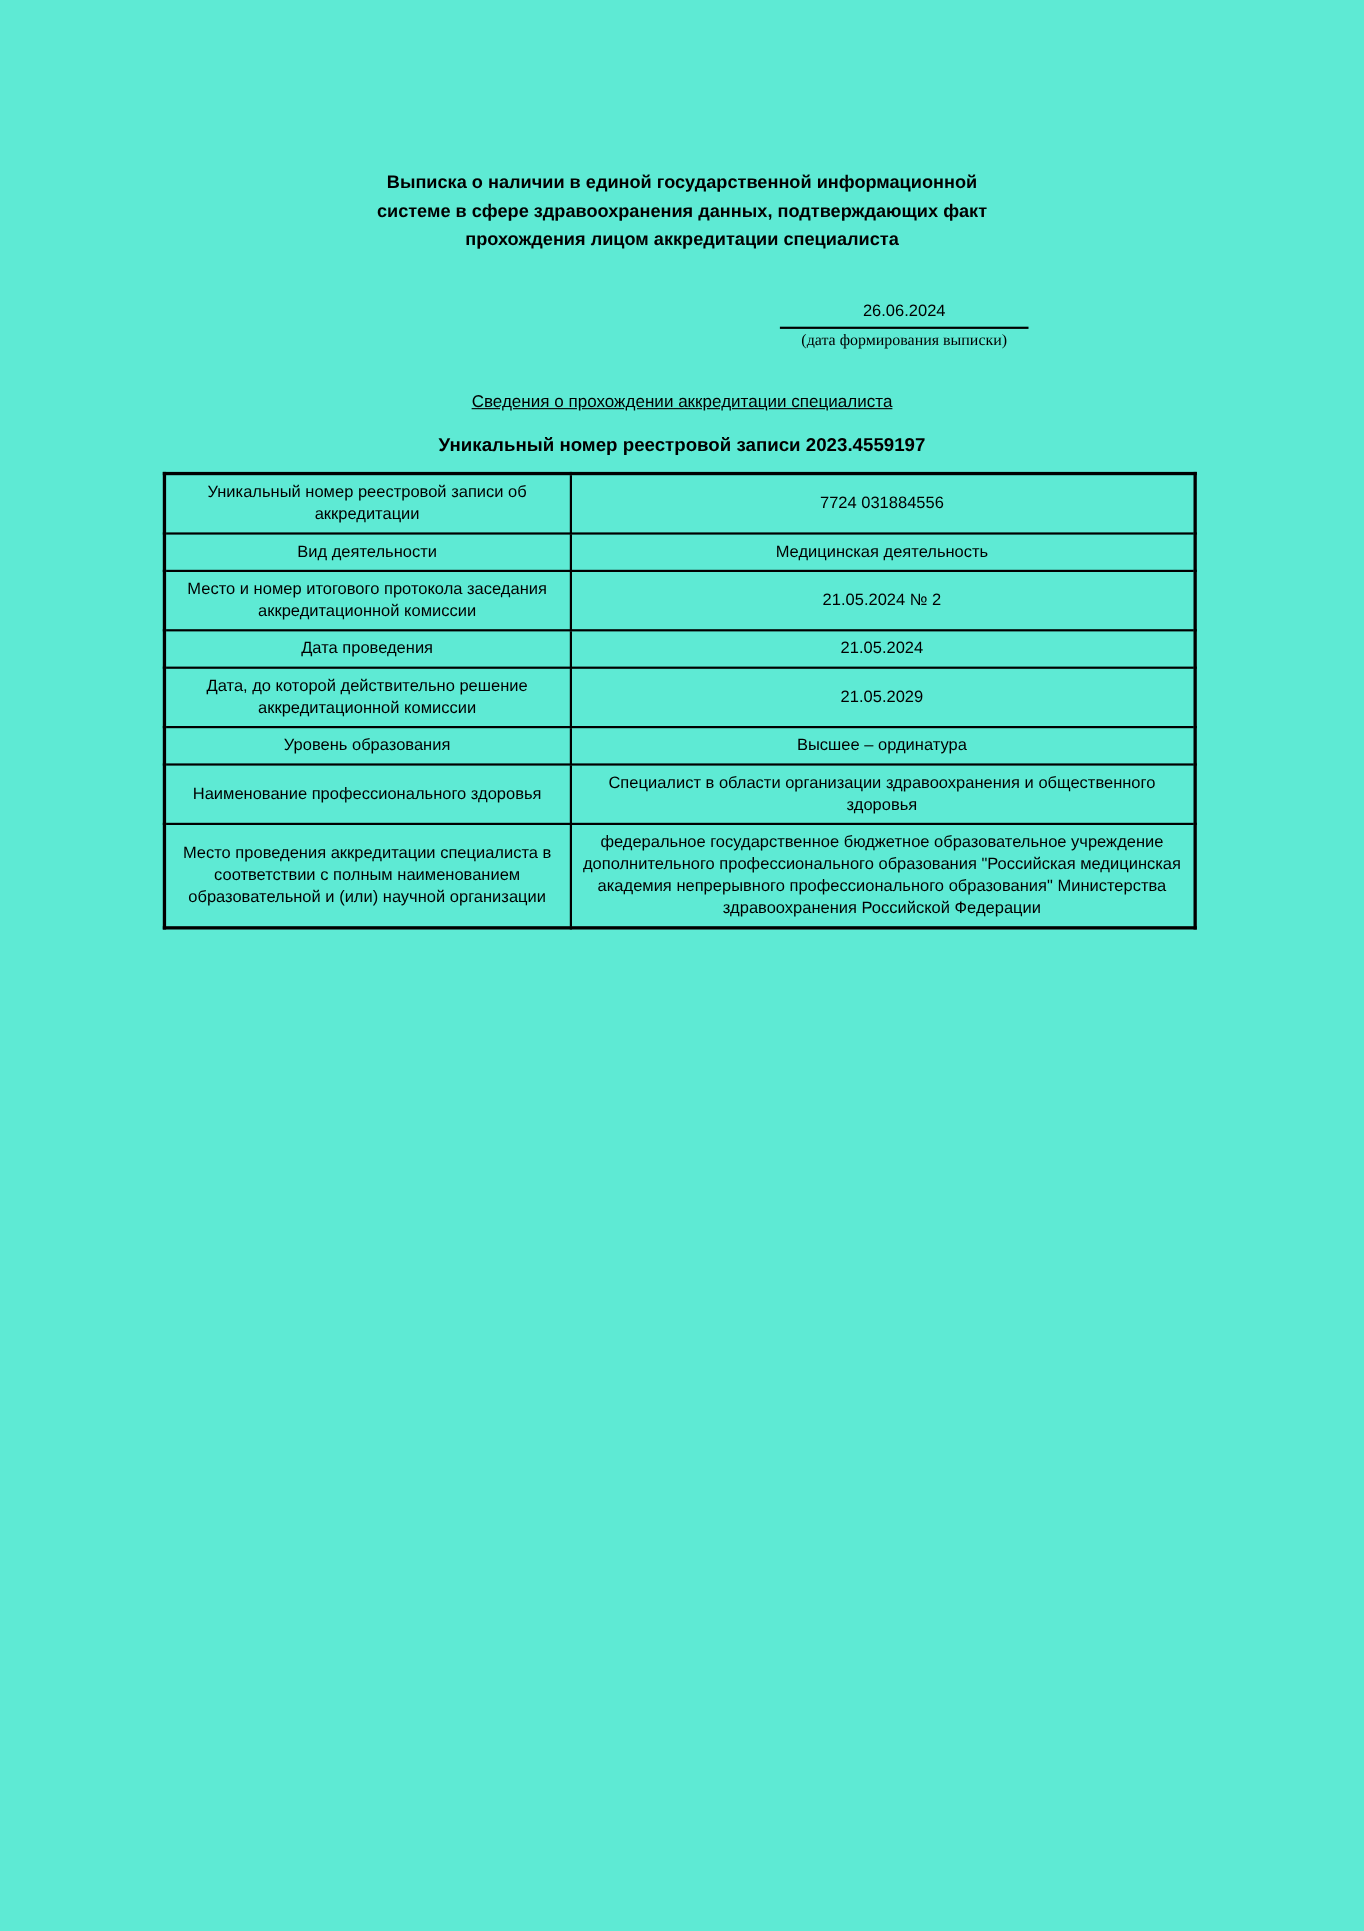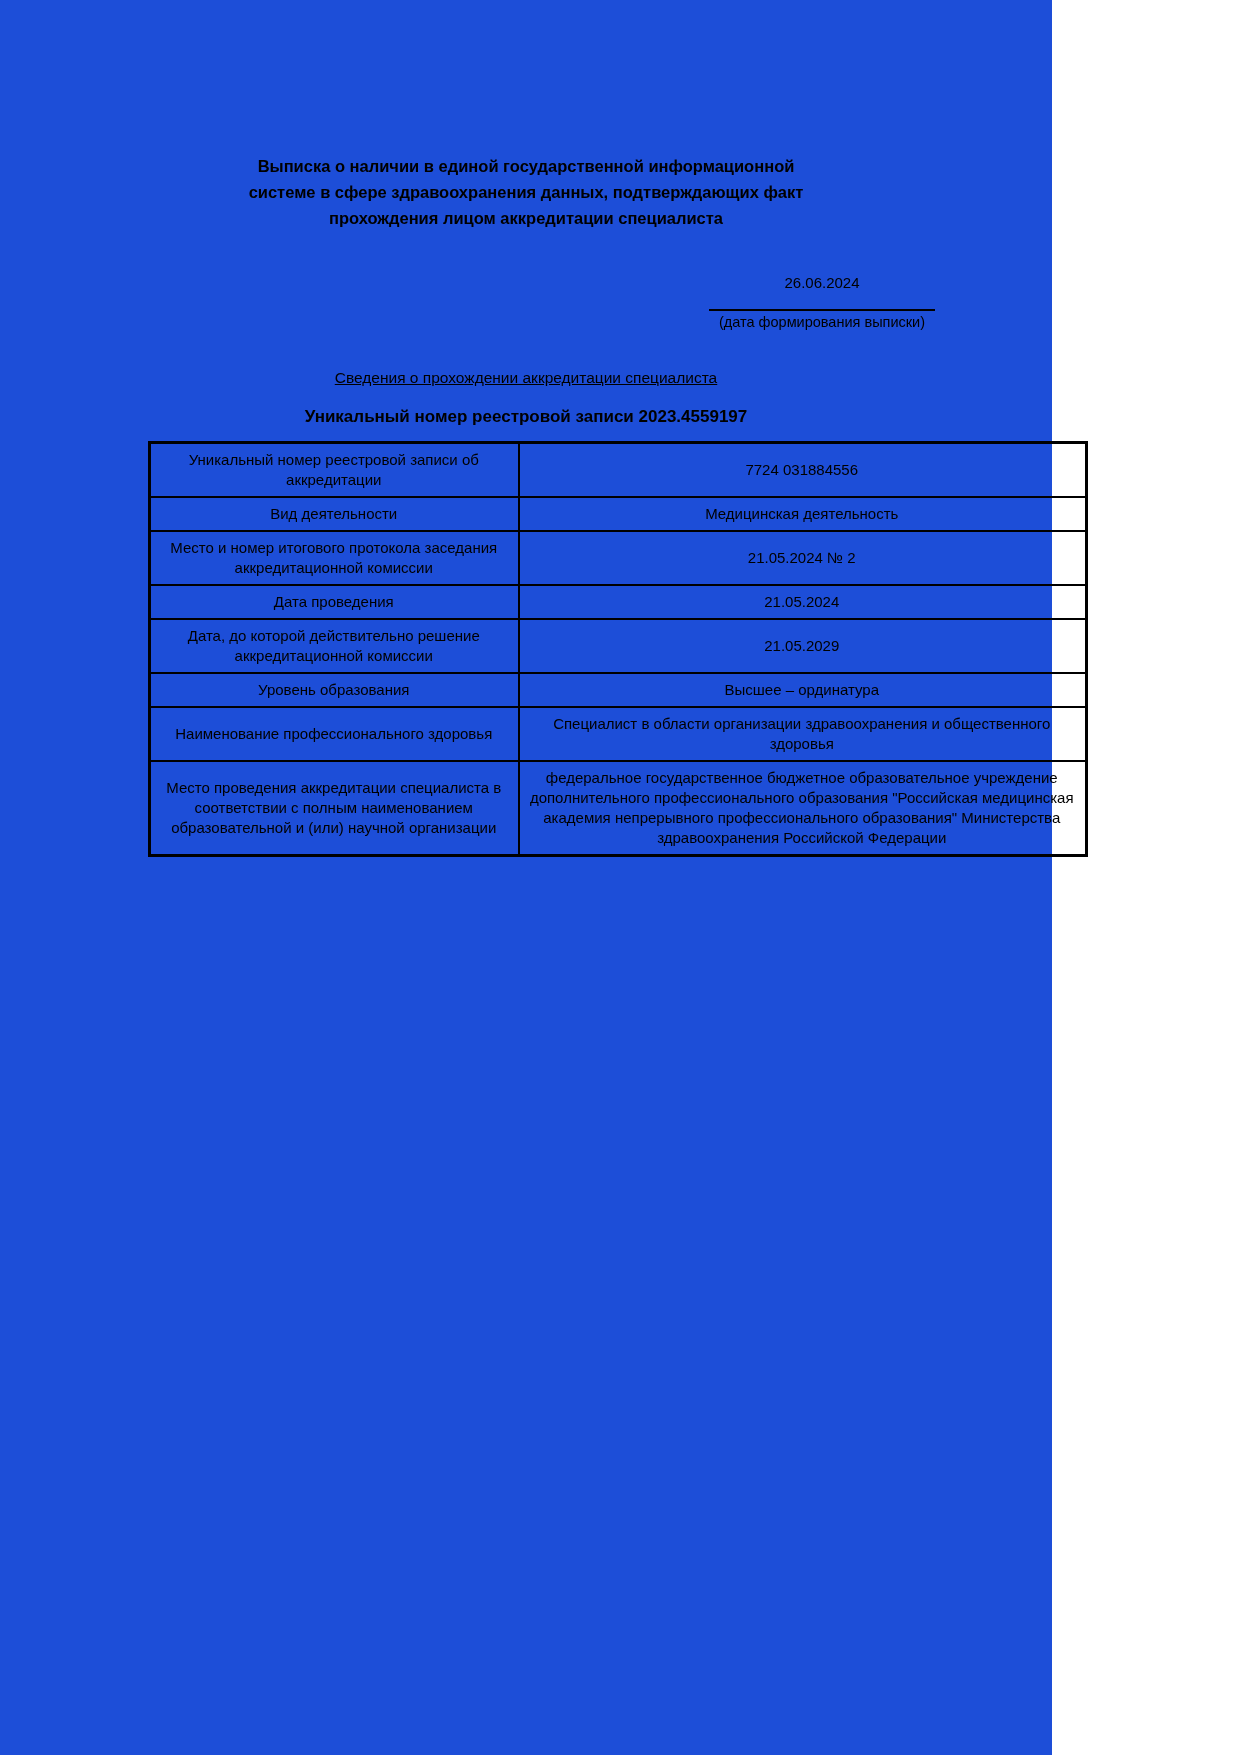--- a/index.html
+++ b/index.html
@@ -5,46 +5,47 @@
   * { margin: 0; padding: 0; box-sizing: border-box; }
   html, body { background: #ffffff; }
   body {
     width: 1240px;
     height: 1755px;
     position: relative;
     font-family: "Liberation Sans", sans-serif;
     color: #000000;
     overflow: hidden;
   }
-  .page { width: 1052px; height: 1755px; background: #1d4ed8; }
+  .page { width: 1240px; height: 1755px; background: #5eead4; }
 
   .doc-title {
     padding-top: 153px;
     text-align: center;
     font-size: 16.5px;
     font-weight: bold;
     line-height: 26px;
   }
 
   .date-block {
     width: 226px;
     margin: 42px 0 0 709px;
     text-align: center;
   }
   .date-value {
     font-size: 15px;
     line-height: 20px;
-    padding-bottom: 16px;
+    padding-bottom: 4px;
     border-bottom: 2px solid #000;
   }
   .date-caption {
     font-size: 14.5px;
     line-height: 18px;
     padding-top: 2px;
     white-space: nowrap;
+    font-family: Liberation Serif, serif;
   }
 
   .summary {
     margin-top: 31px;
     text-align: center;
     font-size: 15px;
     line-height: 20px;
   }
 
   .section-heading {

